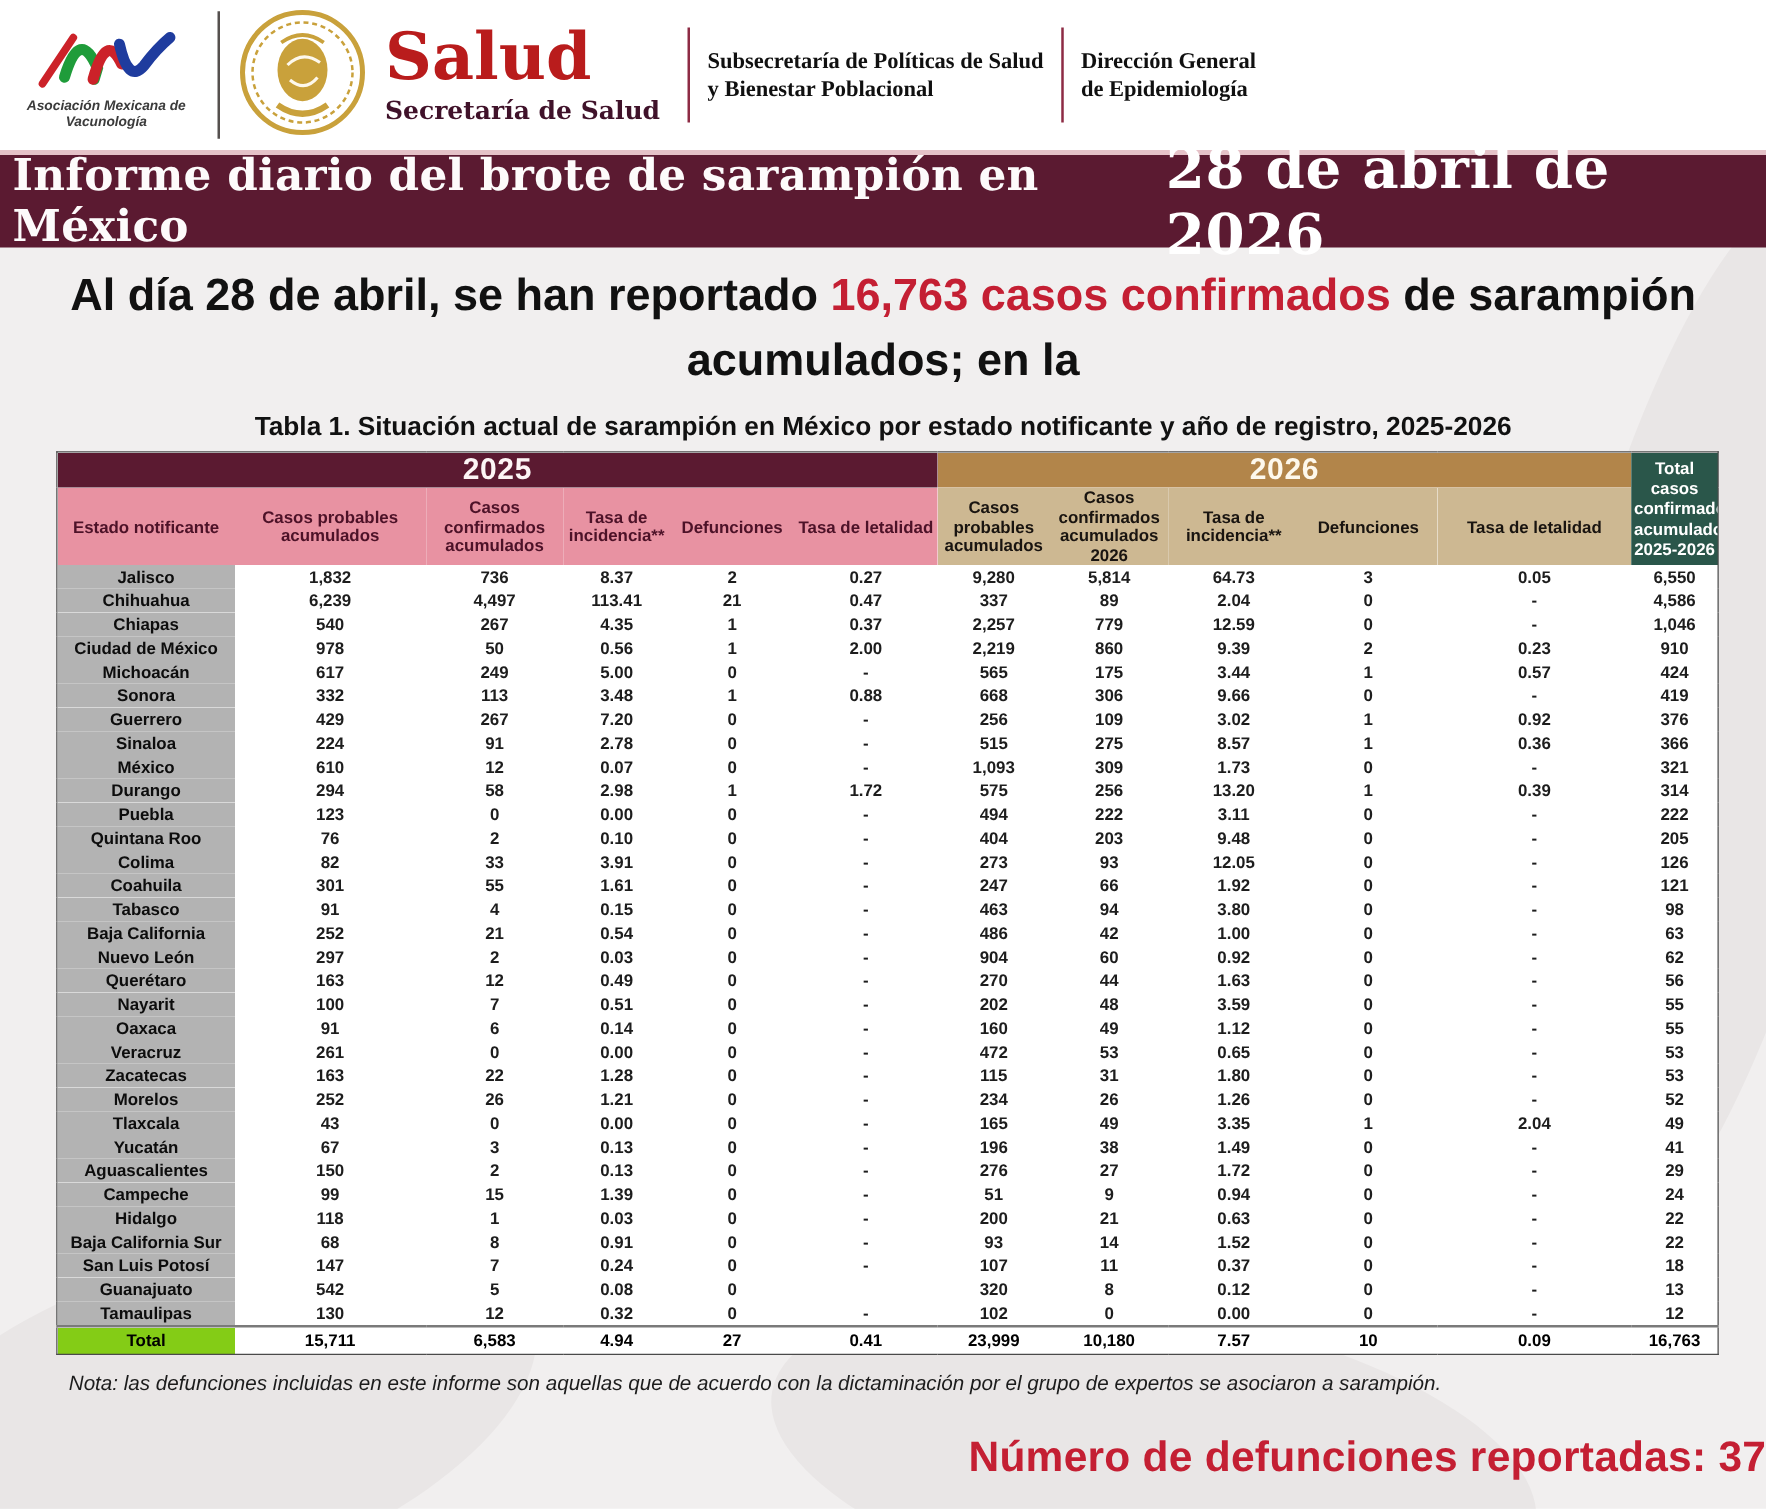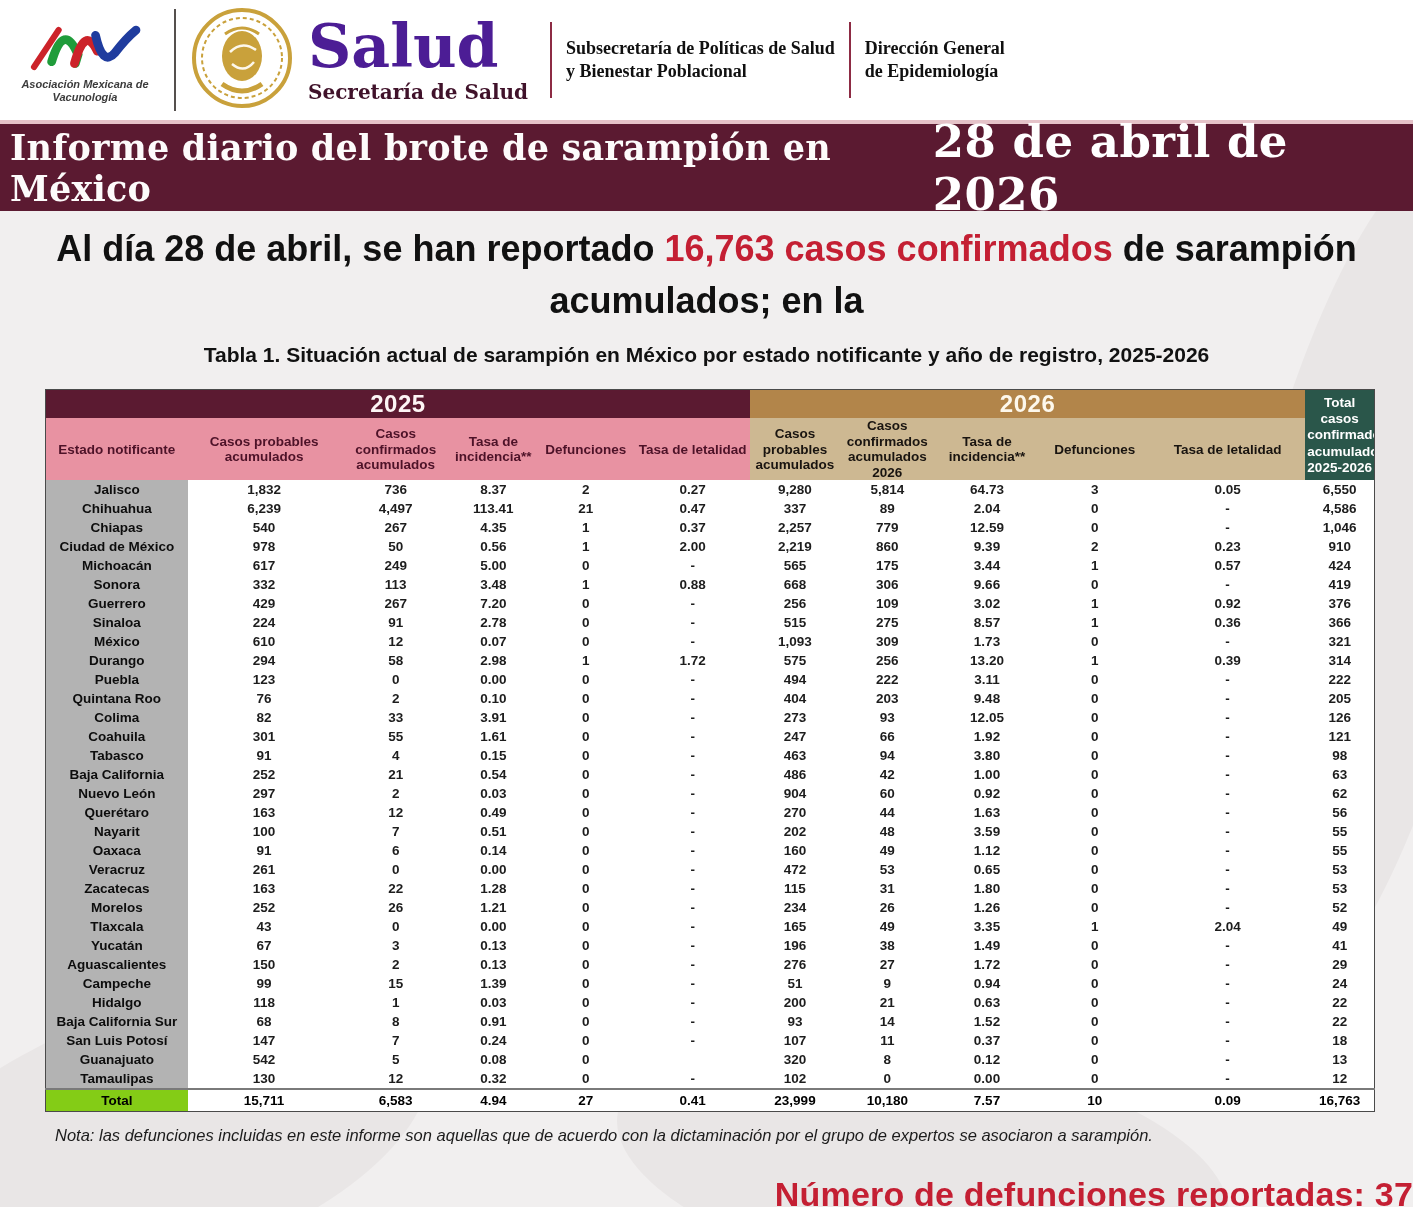--- a/index.html
+++ b/index.html
@@ -19,38 +19,38 @@
   .top-header{
     background:#ffffff;height:120px;display:flex;align-items:center;
     padding:0 10px;gap:14px;border-bottom:4px solid #e5c2c8;
   }
   .amv-block{width:150px;text-align:center;flex:0 0 auto;}
   .amv-label{font-size:11px;font-weight:bold;font-style:italic;color:#3b3b3b;line-height:1.15;}
   .vdiv-dark{width:2px;height:102px;background:#55504e;flex:0 0 auto;}
   .vdiv-red{width:2px;height:76px;background:#8d2b44;flex:0 0 auto;}
   .seal-block{flex:0 0 auto;}
   .salud-block{flex:0 0 auto;padding-right:8px;}
-  .salud-title{font-family:"DejaVu Serif",serif;font-weight:bold;font-size:60px;line-height:1;color:#4c1d95;}
+  .salud-title{font-family:"DejaVu Serif",serif;font-weight:bold;font-size:52px;line-height:1;color:#b91c1c;}
   .salud-sub{font-family:"DejaVu Serif",serif;font-weight:bold;font-size:20px;color:#40122a;margin-top:4px;}
   .hdr-text{font-family:"Liberation Serif",serif;font-weight:bold;font-size:18px;line-height:1.3;color:#101010;flex:0 0 auto;}
 
   
   .banner{
-    background:#5b1a31;height:87px;display:flex;align-items:center;justify-content:space-between;
+    background:#5b1a31;height:74px;display:flex;align-items:center;justify-content:space-between;
     padding:0 8px 0 10px;
   }
   .banner-title{font-family:"DejaVu Serif",serif;font-weight:bold;font-size:35px;color:#fdfbfb;letter-spacing:.2px;}
   .banner-date{font-family:"DejaVu Serif",serif;font-weight:bold;font-size:45px;color:#ffffff;letter-spacing:.5px;}
 
   
   .summary{margin:12px auto 0;max-width:1395px;text-align:center;font-size:36px;font-weight:bold;line-height:1.45;color:#111;}
   .summary .hl{color:#c41f33;}
 
   
-  .table-title{text-align:center;font-size:21px;font-weight:bold;color:#111;margin:16px 0 22px;}
+  .table-title{text-align:center;font-size:21px;font-weight:bold;color:#111;margin:16px 0 7px;}
   table.report{
     border-collapse:collapse;table-layout:fixed;width:1330px;margin-left:45px;
     background:#ffffff;border:1.5px solid #4a4a4a;
   }
   table.report th,table.report td{padding:0 2px;text-align:center;vertical-align:middle;overflow:hidden;}
   .band{height:24px;font-size:24px;font-weight:bold;letter-spacing:.5px;}
   .band-2025{background:#5b1a31;color:#fdf5f5;}
   .band-2026{background:#b2854a;color:#fdf8ec;}
   .total-head{background:#2a564a;color:#ffffff;font-size:13.5px;font-weight:bold;line-height:1.2;padding:0 3px;}
   .sub{height:58px;font-size:13.5px;font-weight:bold;line-height:1.15;}

